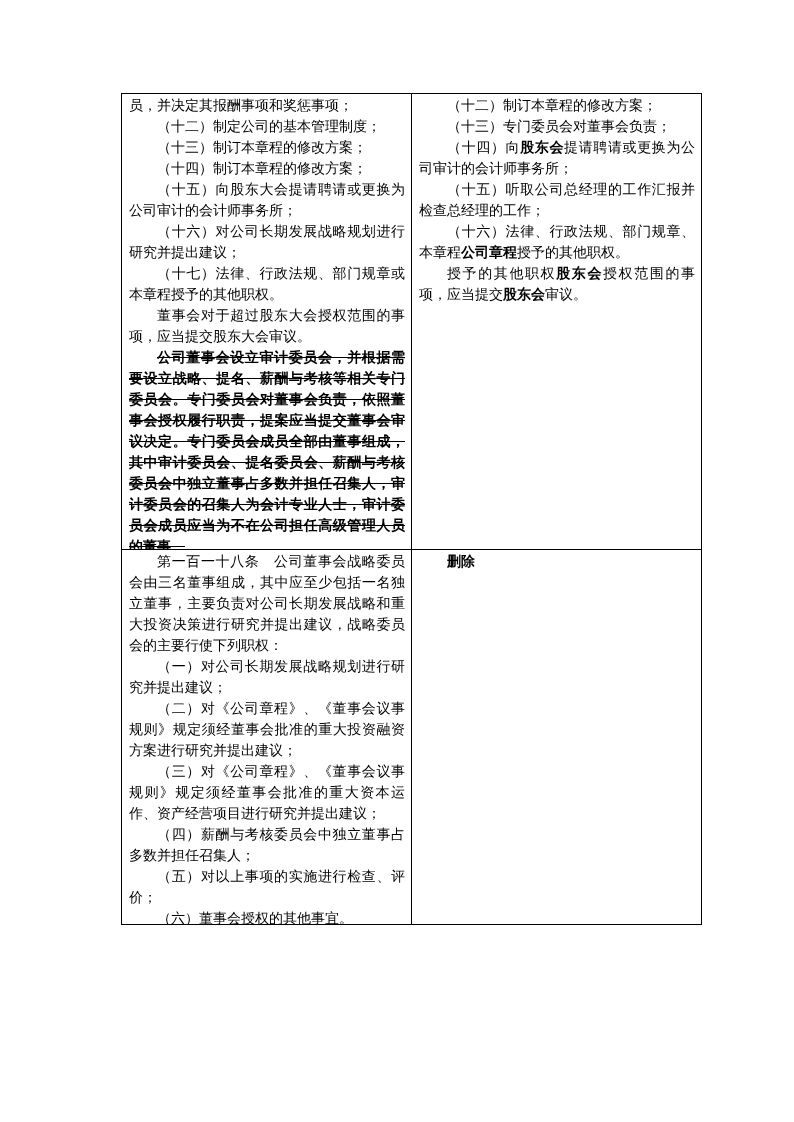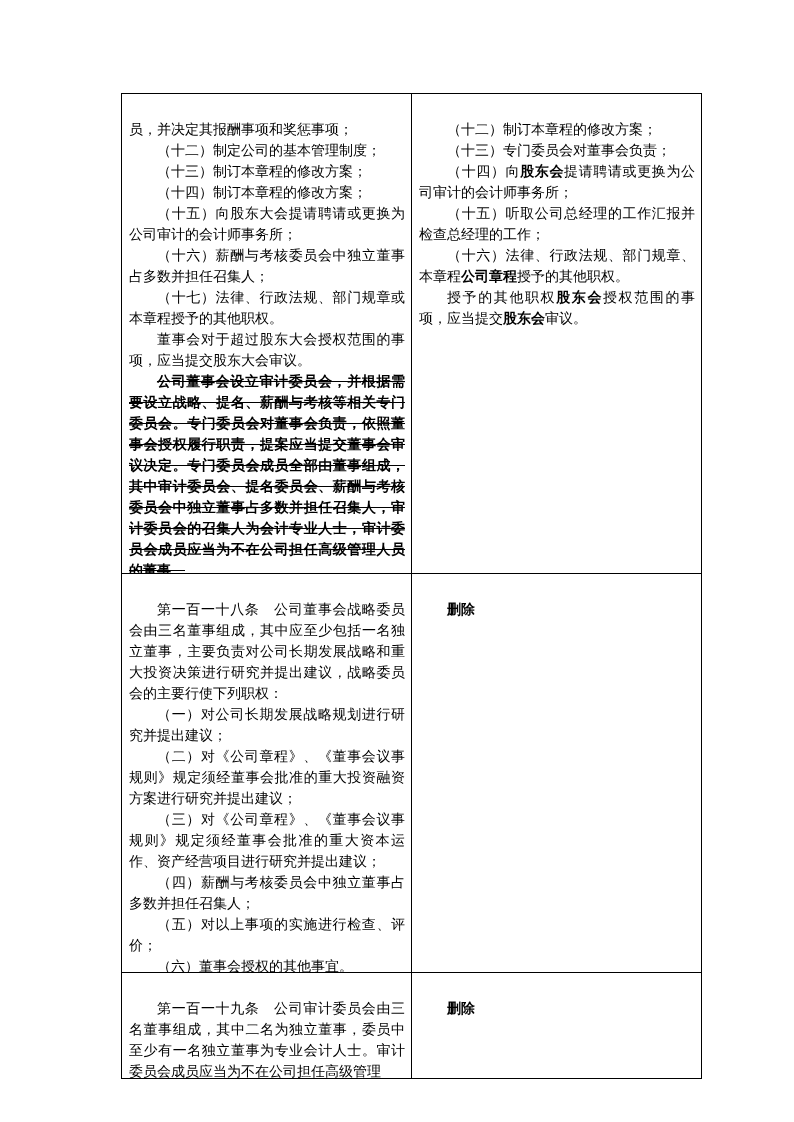--- a/index.html
+++ b/index.html
@@ -25,21 +25,21 @@
     table-layout: fixed;
   }
   table.cmp td {
     border: 1px solid #000000;
     vertical-align: top;
     padding: 1px 6px 0 7px;
     overflow: hidden;
   }
   td.col-left  { width: 276px; }
   td.col-right { width: 276px; }
-  .cell-inner { overflow: hidden; margin-top: 24px; }
+  .cell-inner { overflow: hidden; }
   .h-row1 { height: 454px; }
   .h-row2 { height: 373px; }
   .h-row3 { height: 80px; }
   p.para {
     margin: 0;
     text-indent: 2em;
     font-size: 14px;
     line-height: 21px;
     text-align: justify;
   }
@@ -54,21 +54,21 @@
   <table class="cmp">
     <tbody>
       <tr>
         <td class="col-left">
           <div class="cell-inner h-row1">
               <p class="para no-indent"><span>员，并决定其报酬事项和奖惩事项；</span></p>
               <p class="para"><span>（十二）制定公司的基本管理制度；</span></p>
               <p class="para"><span>（十三）制订本章程的修改方案；</span></p>
               <p class="para"><span>（十四）制订本章程的修改方案；</span></p>
               <p class="para"><span>（十五）向股东大会提请聘请或更换为公司审计的会计师事务所；</span></p>
-              <p class="para"><span>（十六）薪酬与考核委员会中独立董事占多数并担任召集人；</span></p>
+              <p class="para"><span>（十六）对公司长期发展战略规划进行研究并提出建议；</span></p>
               <p class="para"><span>（十七）法律、行政法规、部门规章或本章程授予的其他职权。</span></p>
               <p class="para"><span>董事会对于超过股东大会授权范围的事项，应当提交股东大会审议。</span></p>
               <p class="para"><span class="run-bold run-strike">公司董事会设立审计委员会，并根据需要设立战略、提名、薪酬与考核等相关专门委员会。专门委员会对董事会负责，依照董事会授权履行职责，提案应当提交董事会审议决定。专门委员会成员全部由董事组成，其中审计委员会、提名委员会、薪酬与考核委员会中独立董事占多数并担任召集人，审计委员会的召集人为会计专业人士，审计委员会成员应当为不在公司担任高级管理人员的董事。</span></p>
             </div>
         </td>
         <td class="col-right">
           <div class="cell-inner h-row1">
               <p class="para"><span>（十二）制订本章程的修改方案；</span></p>
               <p class="para"><span>（十三）专门委员会对董事会负责；</span></p>
               <p class="para"><span>（十四）向</span><span class="run-bold">股东会</span><span>提请聘请或更换为公司审计的会计师事务所；</span></p>
@@ -89,27 +89,15 @@
               <p class="para"><span>（五）对以上事项的实施进行检查、评价；</span></p>
               <p class="para"><span>（六）董事会授权的其他事宜。</span></p>
             </div>
         </td>
         <td class="col-right">
           <div class="cell-inner h-row2">
               <p class="para"><span class="run-bold">删除</span></p>
             </div>
         </td>
       </tr>
-      <tr>
-        <td class="col-left">
-          <div class="cell-inner h-row3">
-              <p class="para"><span>第一百一十九条　公司审计委员会由三名董事组成，其中二名为独立董事，委员中至少有一名独立董事为专业会计人士。审计委员会成员应当为不在公司担任高级管理</span></p>
-            </div>
-        </td>
-        <td class="col-right">
-          <div class="cell-inner h-row3">
-              <p class="para"><span class="run-bold">删除</span></p>
-            </div>
-        </td>
-      </tr>
     </tbody>
   </table>
 </div>
 
 </body></html>

